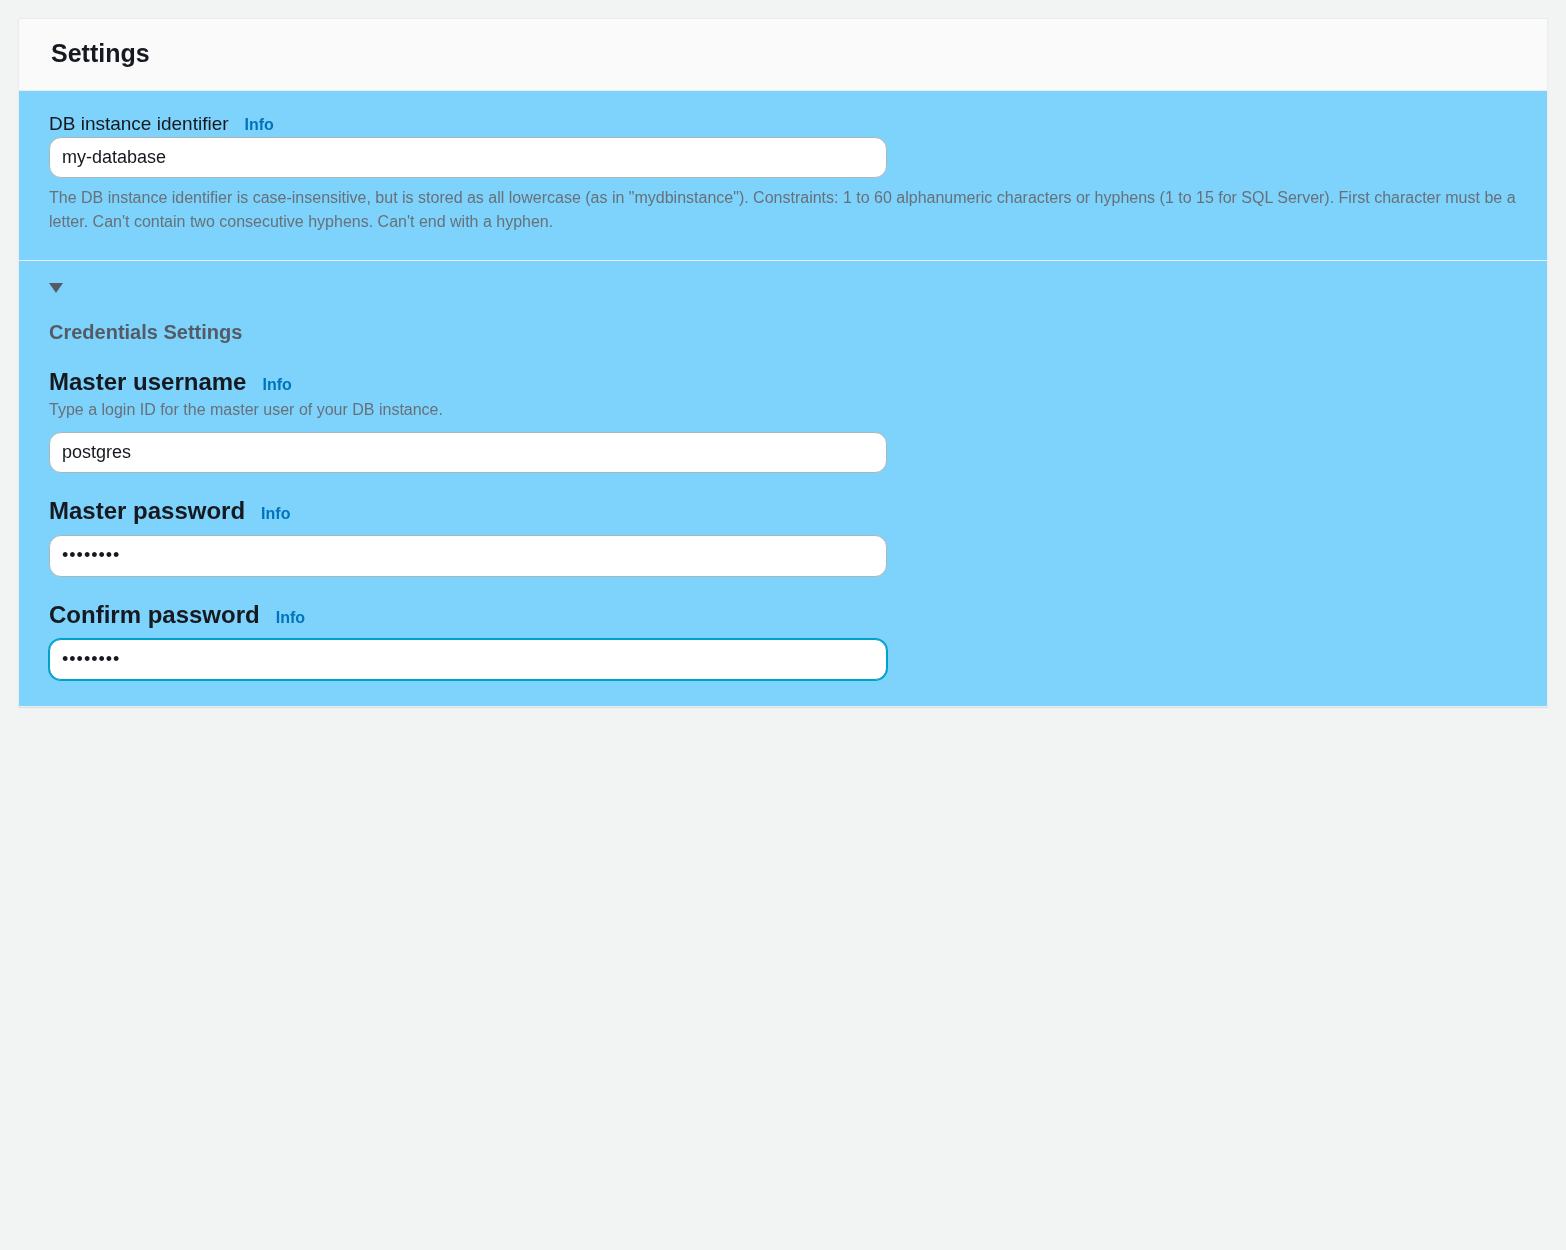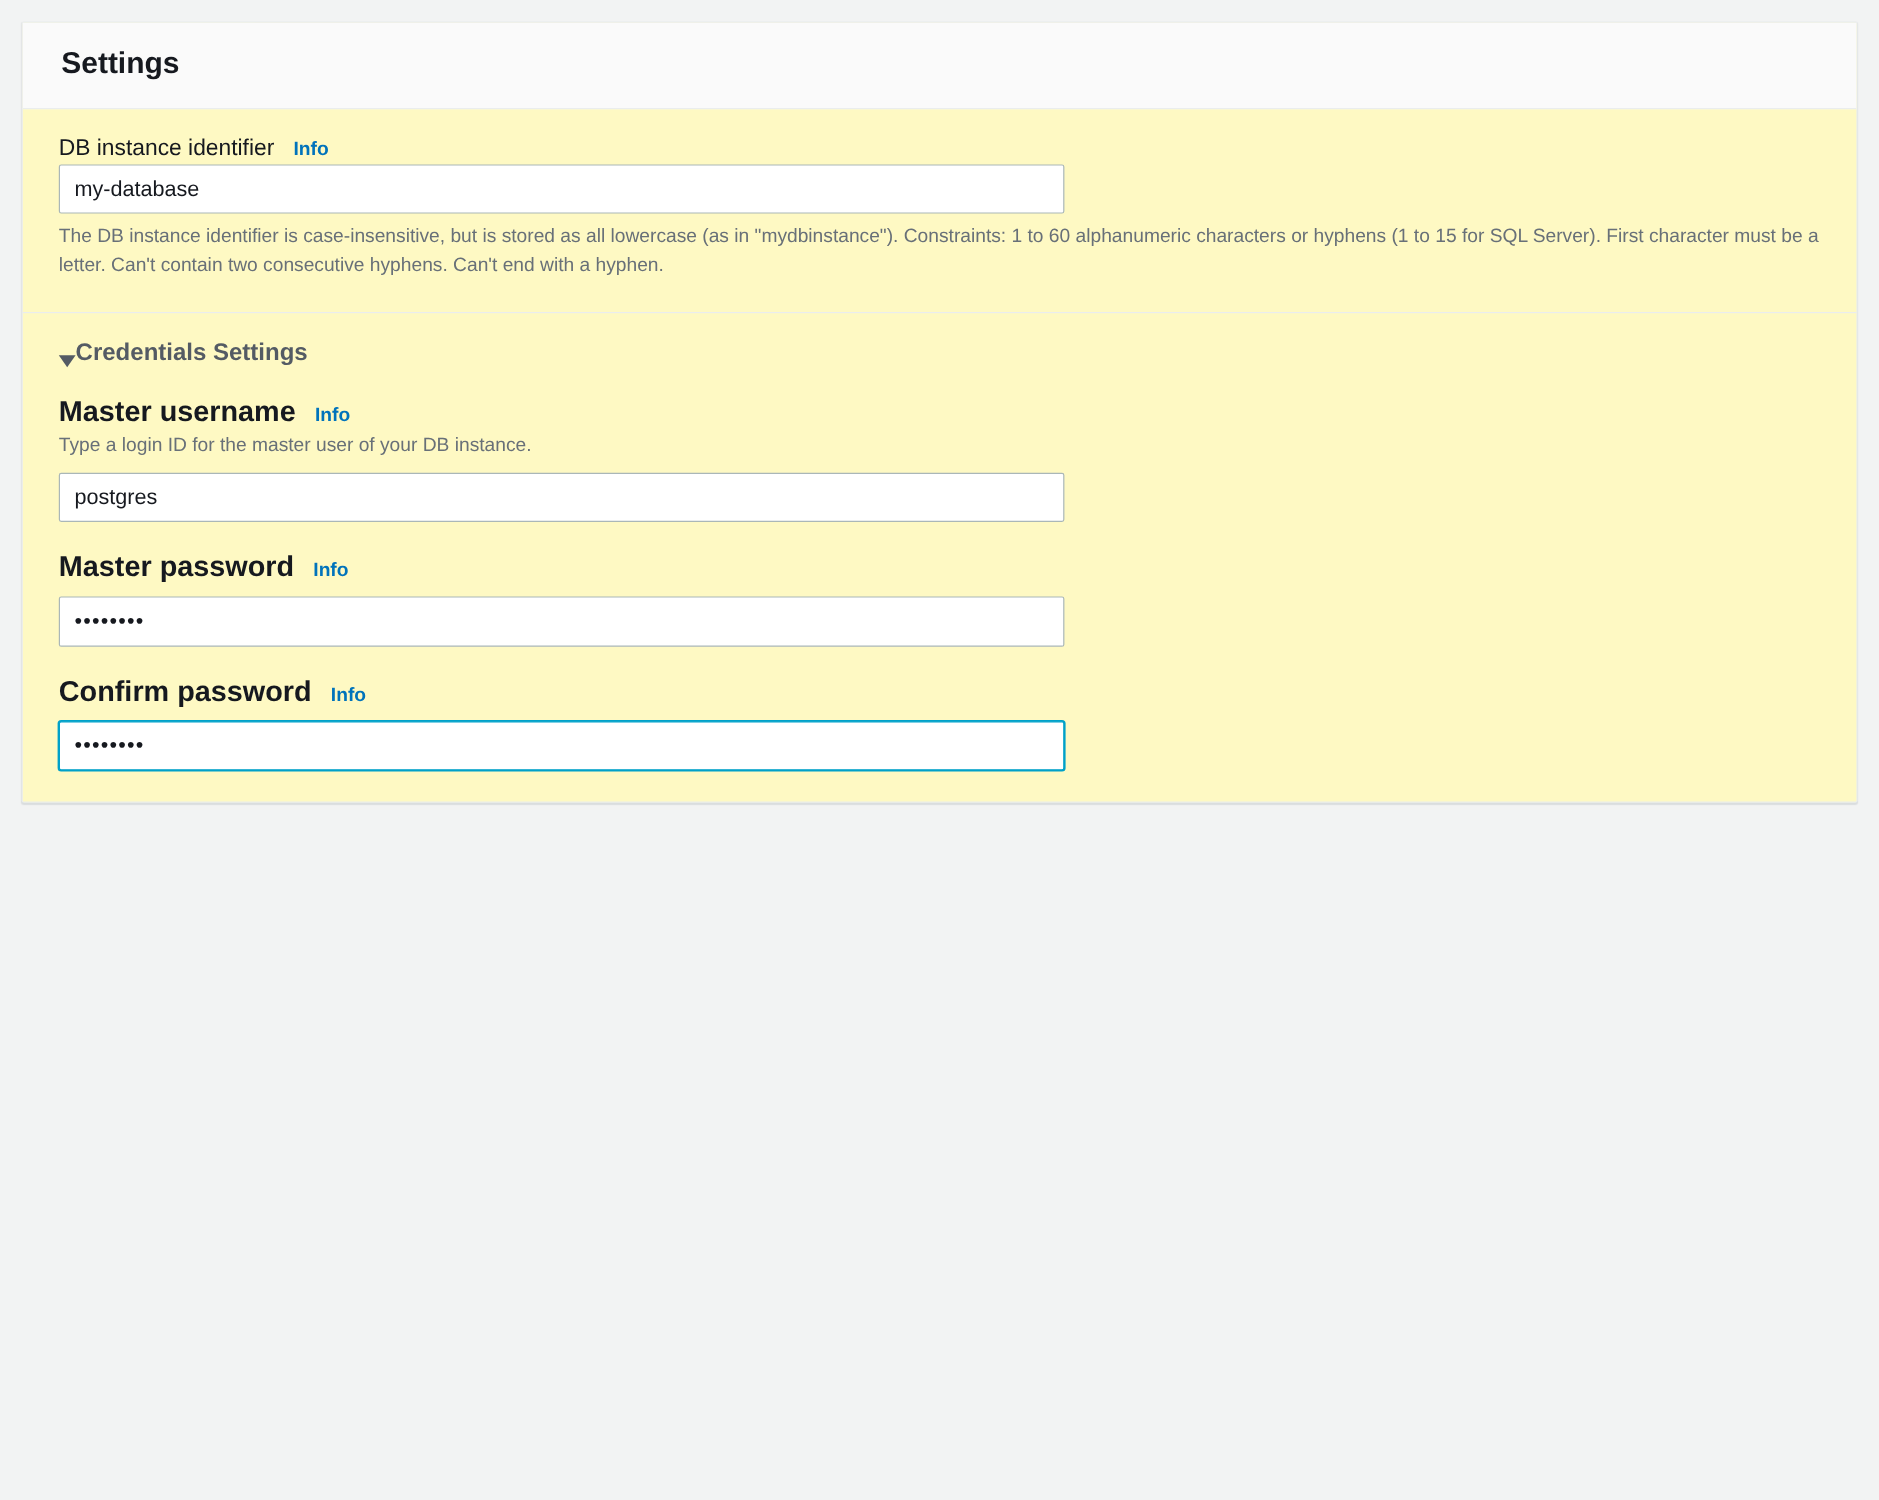--- a/index.html
+++ b/index.html
@@ -8,21 +8,21 @@
       padding: 0;
     }
     body {
       font-family: "Amazon Ember", "Helvetica Neue", Helvetica, Arial, sans-serif;
       background: #f2f3f3;
       padding: 18px;
       font-size: 14px;
       color: #16191f;
     }
     .panel {
-      background: #fef9c3;
+      background: #7dd3fc;
       border: 1px solid #eaeded;
       border-radius: 2px;
       box-shadow: 0 1px 1px 0 rgba(0,28,36,0.1);
     }
     .panel-header {
       padding: 20px 28px 22px 32px;
       border-bottom: 1px solid #eaeded;
       background: #fafafa;
     }
     .panel-header h2 {
@@ -71,34 +71,35 @@
       color: #687078;
       line-height: 1.5;
       margin-top: 8px;
     }
     .text-input {
       width: 838px;
       max-width: 100%;
       padding: 7px 12px;
       font-size: 18px;
       border: 1px solid #aab7b8;
-      border-radius: 2px;
+      border-radius: 12px;
       color: #16191f;
       font-family: inherit;
       line-height: 1.4;
     }
     .text-input.focused {
       border-color: #00a1c9;
       box-shadow: 0 0 0 1px #00a1c9;
     }
     .subsection-header {
       display: flex;
-      align-items: flex-end;
-      gap: 0;
+      align-items: flex-start;
+      gap: 28px;
       margin-bottom: 24px;
+      flex-direction: column;
     }
     .caret-icon {
       width: 0;
       height: 0;
       border-left: 7px solid transparent;
       border-right: 7px solid transparent;
       border-top: 10px solid #545b64;
       cursor: pointer;
     }
     .subsection-title {

